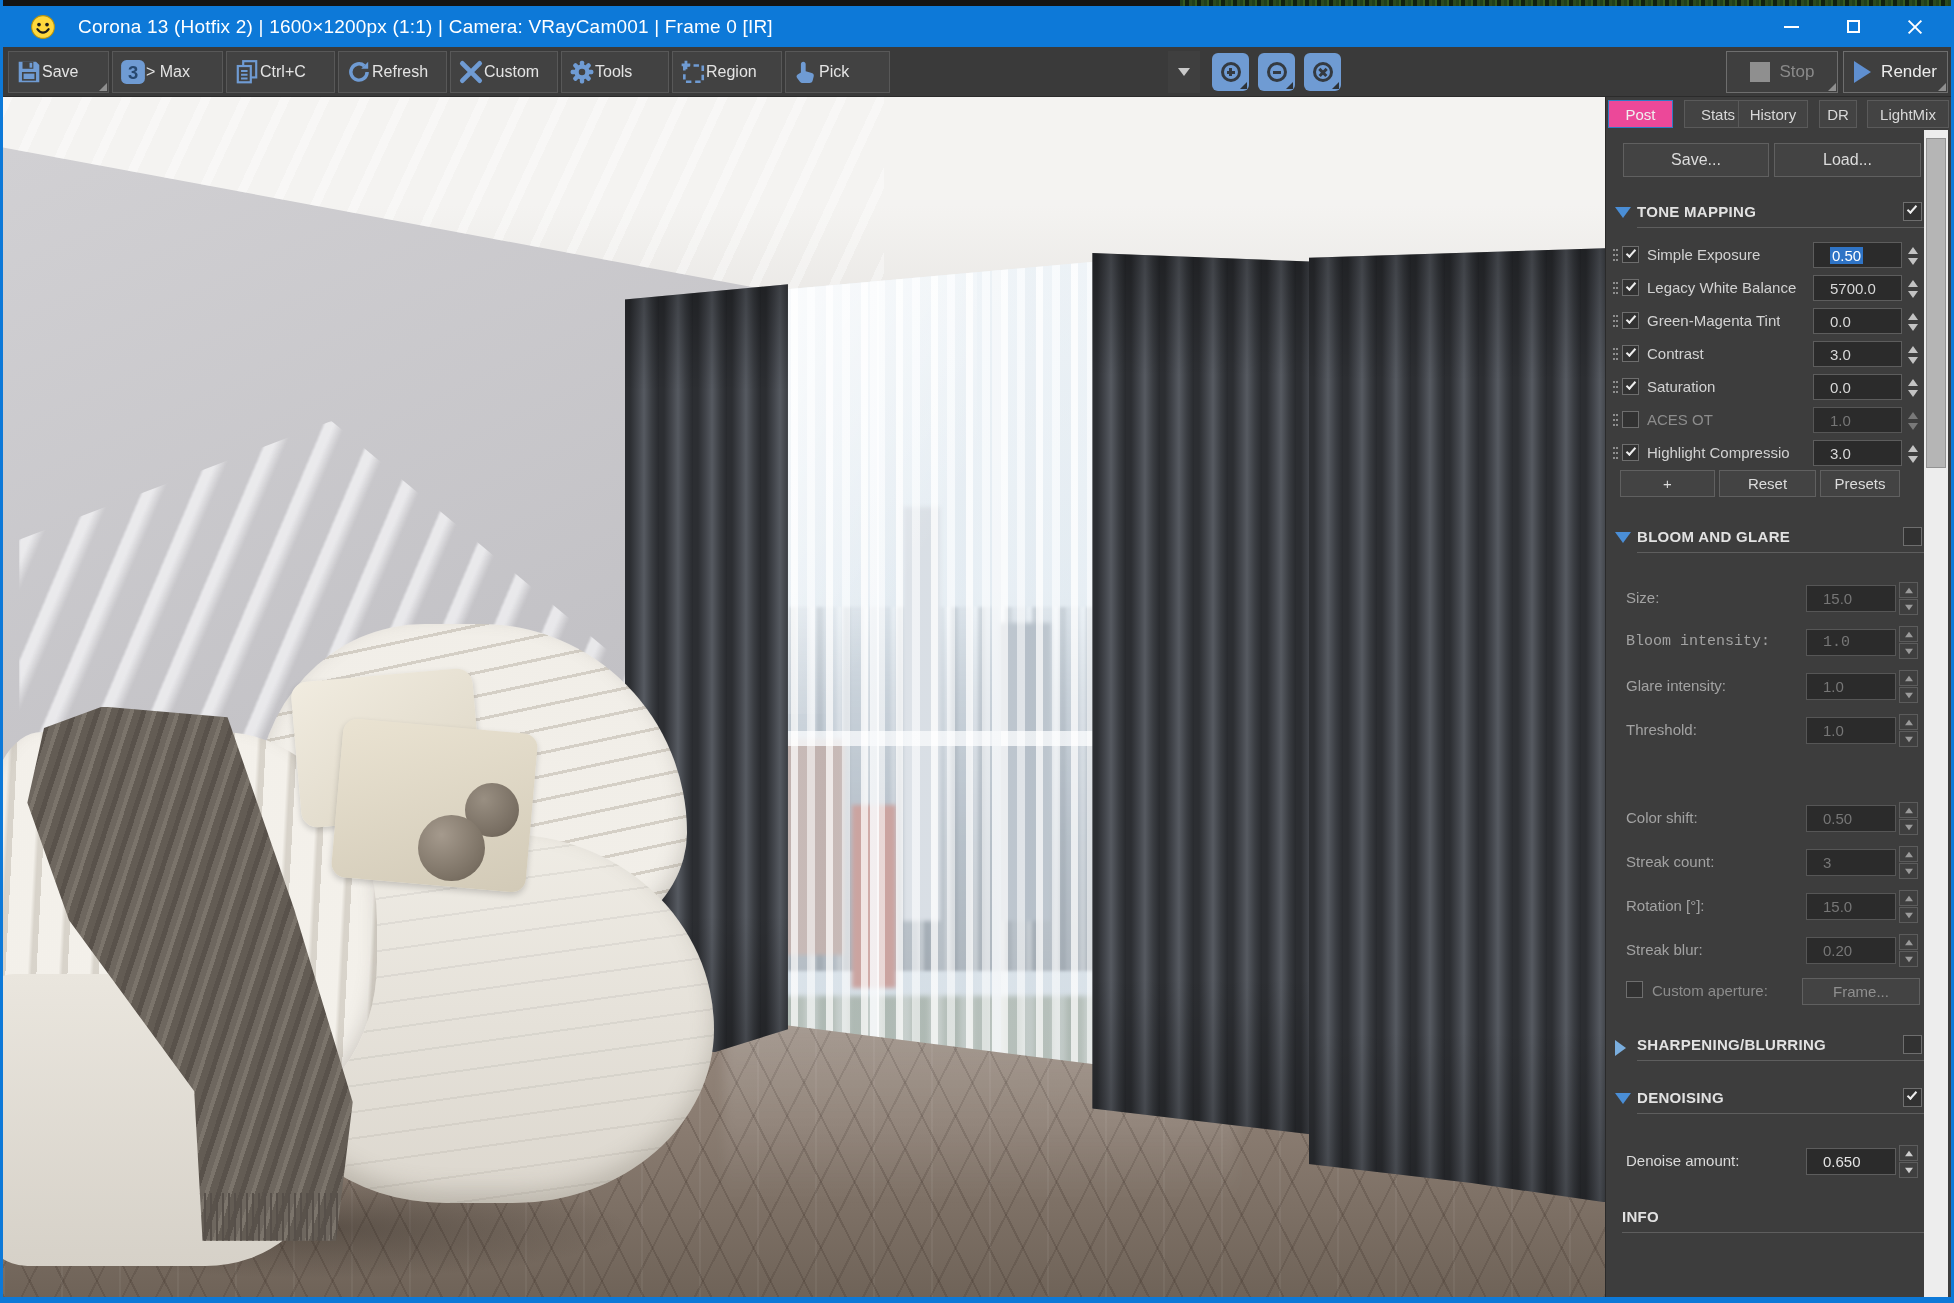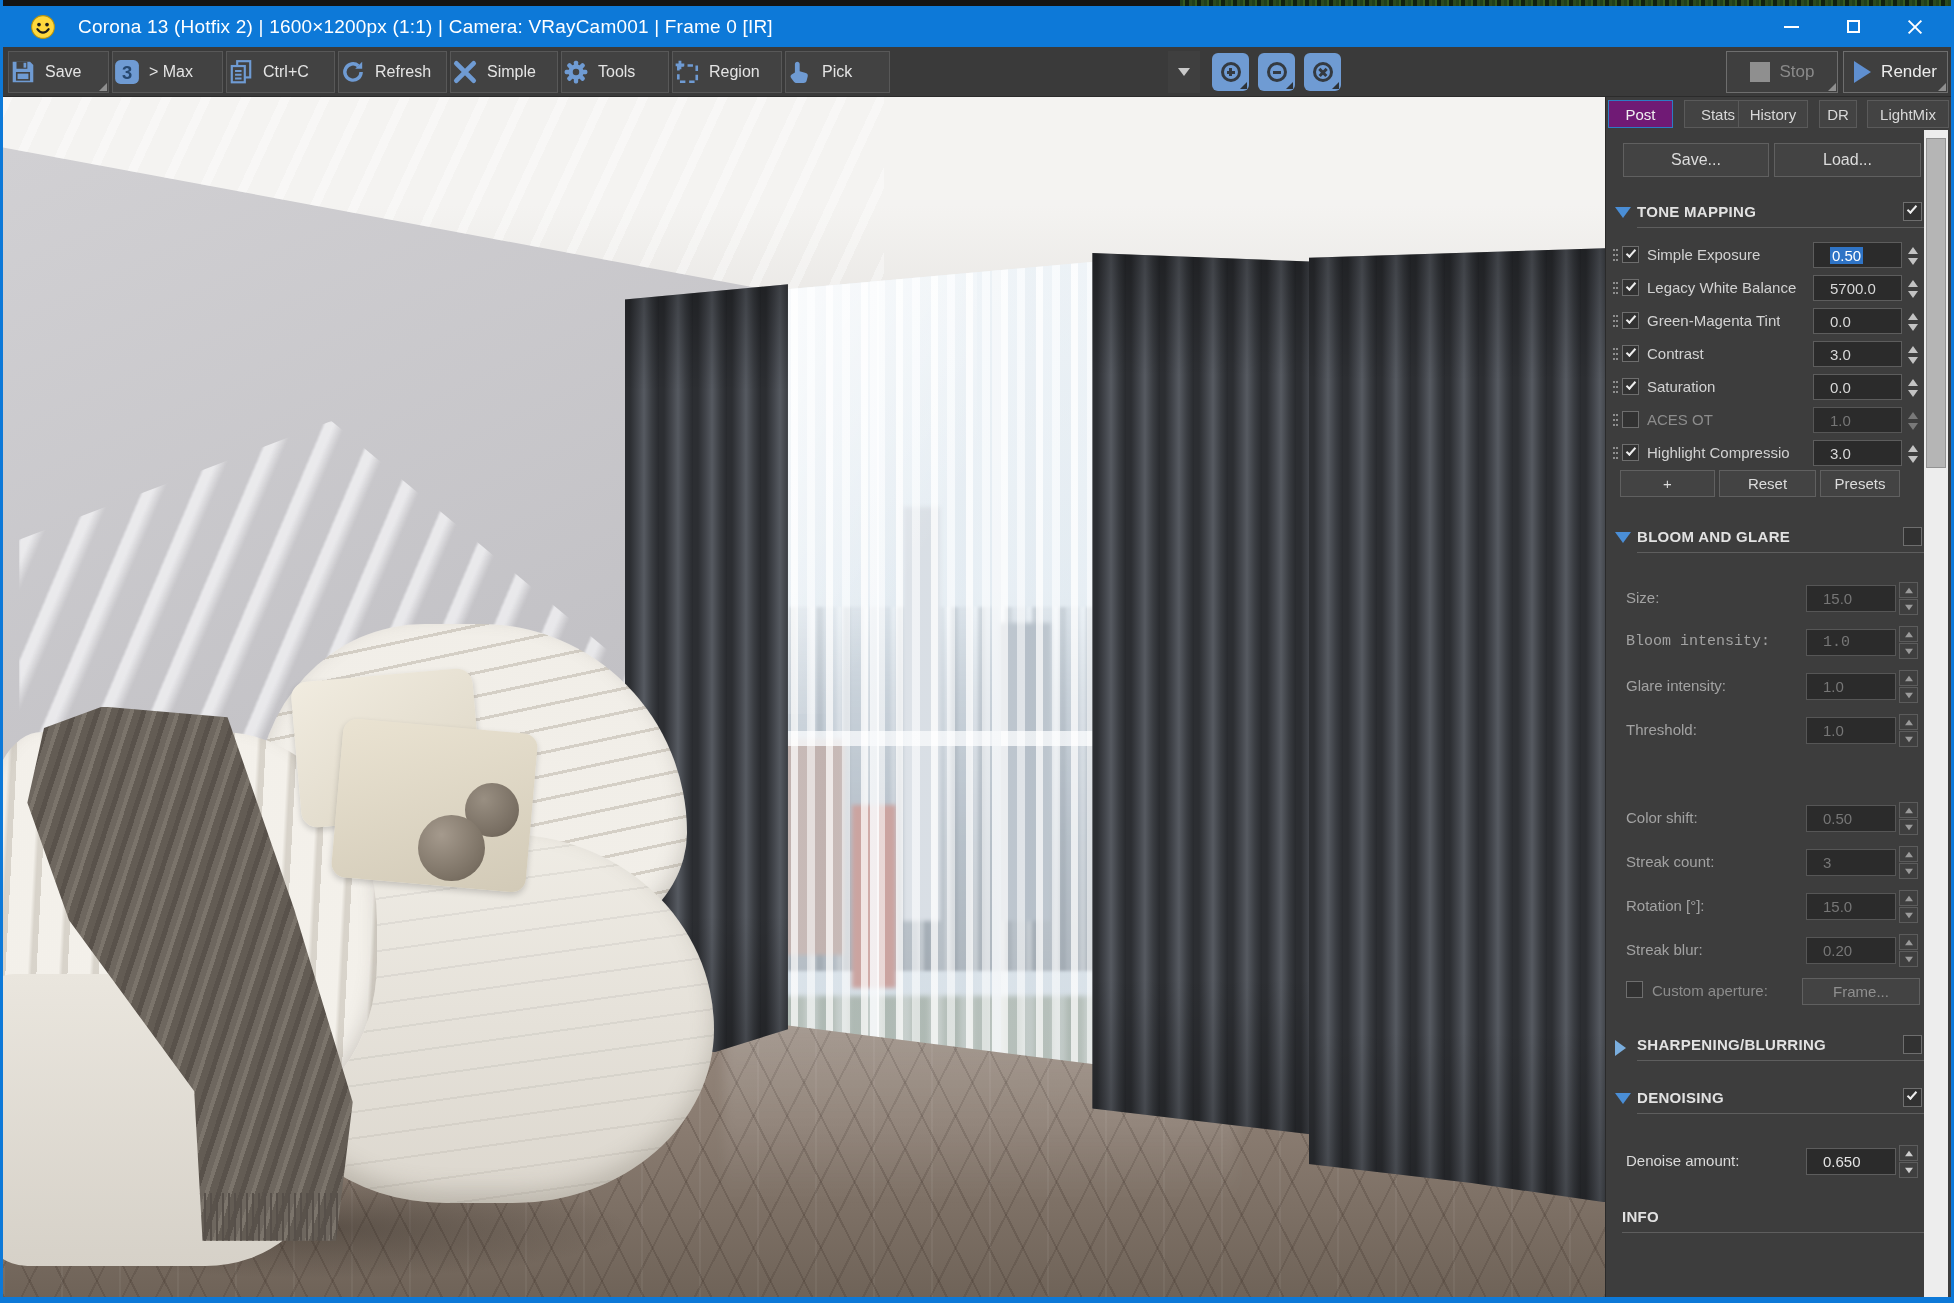--- a/index.html
+++ b/index.html
@@ -20,21 +20,21 @@
   .wc{width:62px;height:41px;display:flex;align-items:center;justify-content:center;cursor:pointer;}
   .wc-min i{display:block;width:15px;height:2px;background:#fff;}
   .wc-max i{display:block;width:13px;height:13px;border:2px solid #fff;}
   .wc-close{position:relative;}
   .wc-close i,.wc-close i::after{display:block;width:18px;height:2px;background:#fff;transform:rotate(45deg);}
   .wc-close i::after{content:"";transform:rotate(90deg);}
   
   .toolbar{position:absolute;left:-3px;top:47px;width:1954px;height:50px;background:#3a3a3a;
            border-bottom:1px solid #2b2b2b;}
   .tbtn{position:absolute;top:4px;height:42px;background:#424242;border:1px solid #585858;
-        display:flex;align-items:center;gap:9px;padding:0 8px 0 1px;color:#e4e4e4;font-size:16px;cursor:pointer;text-align:center;}
+        display:flex;align-items:center;padding:0 8px 0 7px;color:#e4e4e4;font-size:16px;cursor:pointer;text-align:center;}
   .tbtn svg{flex:0 0 auto;}
   .corner::after{content:"";position:absolute;right:1px;bottom:1px;
      border-left:8px solid transparent;border-bottom:8px solid #8f8f8f;}
   .combo{position:absolute;top:4px;left:905px;width:263px;height:42px;background:#383838;
          border:1px solid #2e2e2e;display:flex;align-items:center;padding-left:14px;
          color:#dedede;font-size:17px;font-style:italic;font-weight:bold;cursor:pointer;}
   .combo-arrow{position:absolute;top:4px;left:1168px;width:32px;height:42px;background:#3f3f3f;
          display:flex;align-items:center;justify-content:center;cursor:pointer;}
   .combo-arrow i{border-left:6px solid transparent;border-right:6px solid transparent;border-top:8px solid #c9c9c9;}
   .zbtn{position:absolute;top:6px;width:37px;height:38px;background:#6f9bd3;border-radius:6px;
@@ -130,21 +130,21 @@
   .ball{position:absolute;border-radius:50%;}
   .b1{left:64%;top:27%;width:10%;height:10.5%;
       background:radial-gradient(circle at 35% 30%,#a59a8d,#7b7164 70%,#645b4f);}
   .b2{left:71%;top:22%;width:8%;height:8.5%;
       background:radial-gradient(circle at 35% 30%,#998f82,#776d61 70%,#5f574c);}
   
   .panel{position:absolute;left:1602px;top:97px;width:346px;height:1200px;background:#3d3d3d;
          border-left:1px solid #2a2a2a;font-size:15px;color:#d2d2d2;}
   .tab{position:absolute;top:3px;height:28px;background:#434343;border:1px solid #5a5a5a;
        display:flex;align-items:center;justify-content:center;color:#d8d8d8;cursor:pointer;}
-  .tab.active{background:#701a75;border:1px solid #2d7cc4;color:#f0f0f0;}
+  .tab.active{background:#ec4899;border:1px solid #2d7cc4;color:#f0f0f0;}
   .pbtn{position:absolute;height:34px;background:#434343;border:1px solid #606060;color:#dcdcdc;
         display:flex;align-items:center;justify-content:center;font-size:16px;cursor:pointer;}
   .sect{position:absolute;left:0;width:100%;height:22px;}
   .sect .tri{position:absolute;left:9px;top:4px;width:0;height:0;cursor:pointer;}
   .tri-down{border-left:8px solid transparent;border-right:8px solid transparent;border-top:11px solid #4a8ed6;}
   .tri-right{border-top:8px solid transparent;border-bottom:8px solid transparent;border-left:11px solid #7aaede;}
   .sect .stitle{position:absolute;left:31px;top:0;font-weight:bold;font-size:15px;color:#e2e2e2;letter-spacing:.3px;}
   .sect .stitle.plain{left:16px;}
   .rule{position:absolute;left:31px;width:287px;height:1px;background:#5e5e5e;}
   .rule.full{left:16px;width:302px;}
@@ -250,21 +250,21 @@
         <path d="M19.5 12a7.5 7.5 0 1 1-2.6-5.7" stroke="#6f9bd3" stroke-width="3.2" fill="none"></path>
         <path d="M20.5 2.5v6.5h-6.5z" fill="#6f9bd3"></path>
       </svg>
       <span>Refresh</span>
     </div>
 
     <div class="tbtn" style="left:450px;width:108px;">
       <svg width="26" height="26" viewBox="0 0 24 24">
         <path d="M4 4l16 16M20 4L4 20" stroke="#6f9bd3" stroke-width="4.4" stroke-linecap="round"></path>
       </svg>
-      <span>Simple</span>
+      <span>Custom</span>
     </div>
 
     <div class="tbtn" style="left:561px;width:108px;">
       <svg width="26" height="26" viewBox="0 0 24 24">
         <g fill="#6f9bd3">
           <rect x="10" y="1.5" width="4" height="21" rx="1.5"></rect>
           <rect x="10" y="1.5" width="4" height="21" rx="1.5" transform="rotate(45 12 12)"></rect>
           <rect x="10" y="1.5" width="4" height="21" rx="1.5" transform="rotate(90 12 12)"></rect>
           <rect x="10" y="1.5" width="4" height="21" rx="1.5" transform="rotate(135 12 12)"></rect>
           <circle cx="12" cy="12" r="7"></circle>

